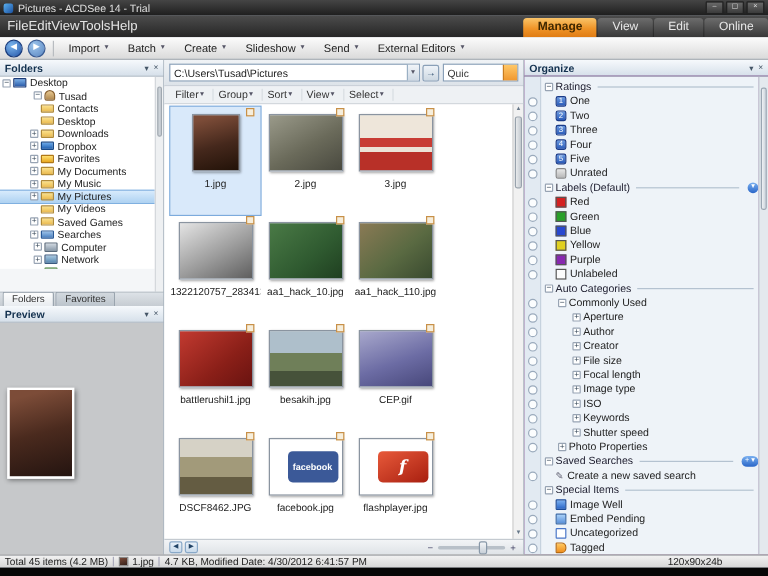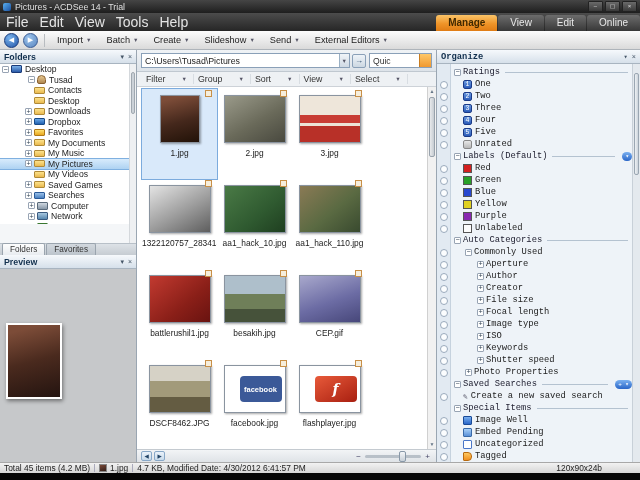--- a/index.html
+++ b/index.html
@@ -8,21 +8,21 @@
   
   .titlebar{position:absolute;top:0;left:0;right:0;height:13px;background:linear-gradient(#454545,#1e1e1e);
             display:flex;align-items:center;padding:0 3px;color:#e0e0e0;font-size:8.8px;}
   .appicon{width:8px;height:8px;border-radius:2px;background:linear-gradient(135deg,#5ab0f0,#1a50a0);margin-right:4px;}
   .wctrls{margin-left:auto;display:flex;gap:2px;}
   .wbtn{width:13px;height:9px;background:linear-gradient(#6a6a6a,#3a3a3a);border:1px solid #222;border-radius:1px;
         color:#ddd;font-size:6px;line-height:8px;text-align:center;}
   
   .menurow{position:absolute;top:13px;left:0;right:0;height:18px;background:linear-gradient(#4c4c4c,#262626);
            display:flex;align-items:center;}
-  .menus{display:flex;gap:11px;padding-left:6px;font-size:14px;color:#e4e4e4;}
+  .menus{display:flex;padding-left:6px;font-size:11px;color:#e4e4e4;}
   .mtabs{margin-left:auto;display:flex;align-items:flex-end;height:100%;}
   .mtab{padding:2px 12px 3px;font-size:10px;color:#e8e8e8;background:linear-gradient(#6c6c6c,#383838);
         border-radius:3px 3px 0 0;margin-left:1px;}
   .mtab.active{background:linear-gradient(#fac468,#ef9428 55%,#e07c14);color:#402800;font-weight:bold;}
   
   .toolbar{position:absolute;top:31px;left:0;right:0;height:19px;background:linear-gradient(#fcfcfc,#dadada);
            border-bottom:1px solid #aeb4ba;display:flex;align-items:center;padding:0 4px;gap:4px;box-sizing:border-box;}
   .navbtn{width:13px;height:13px;border-radius:50%;font-size:7px;text-align:center;line-height:12px;color:#fff;}
   .navbtn.back{background:radial-gradient(circle at 35% 30%,#7ab4ec,#2456a8);border:1px solid #1a3c7c;}
   .navbtn.fwd{background:radial-gradient(circle at 35% 30%,#9cc4ec,#5a86c0);border:1px solid #3a5c94;}
@@ -72,21 +72,21 @@
            align-items:center;font-size:8.8px;padding-left:3px;color:#222;box-sizing:border-box;}
   .pathbox .dd{margin-left:auto;height:100%;display:flex;align-items:center;padding:0 2px;
                background:linear-gradient(#f0f4f8,#cfd9e4);border-left:1px solid #9ab0c4;}
   .gobtn{width:14px;height:14px;margin-left:2px;background:linear-gradient(#eef3f8,#cdd8e2);border:1px solid #8aa0b8;
          border-radius:2px;font-size:8px;color:#246;text-align:center;line-height:12px;box-sizing:border-box;}
   .searchbox{margin-left:3px;flex:1;height:15px;background:#fff;border:1px solid #8aa0b8;display:flex;
              align-items:center;font-size:8.6px;padding-left:3px;color:#333;box-sizing:border-box;}
   .sicon{margin-left:auto;width:11px;height:13px;background:linear-gradient(#ffc868,#f09830);border-left:1px solid #c87c20;}
   .filterrow{position:absolute;top:22px;left:0;width:100%;height:15px;background:#eef1f4;border-bottom:1px solid #cdd2d8;
              display:flex;align-items:center;padding-left:5px;box-sizing:border-box;}
-  .fbtn{font-size:8.8px;color:#333;padding:0 6px 0 4px;display:flex;align-items:center;gap:16px;border-right:1px solid #d8dde2;justify-content:center;}
+  .fbtn{font-size:8.8px;color:#333;padding:0 6px 0 4px;display:flex;align-items:center;gap:0;border-right:1px solid #d8dde2;justify-content:center;}
   .grid{position:absolute;left:0;top:37px;right:9px;bottom:13px;background:#fff;display:grid;
         grid-template-columns:repeat(3,75px);grid-auto-rows:90px;padding:2px 0 0 5px;overflow:hidden;align-content:start;}
   .cell{position:relative;padding-top:6px;box-sizing:border-box;}
   .cell.selected{background:#d9e9fa;outline:1px solid #7cabdd;}
   .thumb{width:62px;height:48px;margin:0 auto;border:1px solid #8a94a0;box-shadow:1px 1px 2px rgba(0,0,0,.35);display:flex;box-sizing:border-box;padding-left:12px;}
   .tlogo{margin:auto;width:42px;height:26px;border-radius:4px;color:#fff;font-weight:bold;font-size:8px;
          display:flex;align-items:center;justify-content:center;}
   .fname{margin-top:5px;font-size:8.4px;text-align:center;color:#222;overflow:hidden;white-space:nowrap;}
   .tagbox{position:absolute;top:1px;right:5px;width:7px;height:7px;border:1px solid #c89048;background:#f6eedc;box-sizing:border-box;}
   .vscroll{position:absolute;right:0;top:37px;bottom:13px;width:9px;background:#f1f1f1;border-left:1px solid #d0d0d0;box-sizing:border-box;}
@@ -97,21 +97,21 @@
   .hrow{position:absolute;left:0;bottom:0;right:0;height:13px;background:linear-gradient(#f2f4f6,#dfe3e7);
         border-top:1px solid #c4cad0;display:flex;align-items:center;padding:0 4px;gap:2px;box-sizing:border-box;}
   .hnav{width:11px;height:10px;background:linear-gradient(#eaf2fa,#c8daea);border:1px solid #88a8c8;color:#246;
         font-size:5.5px;line-height:9px;text-align:center;border-radius:2px;box-sizing:border-box;}
   .hspacer{flex:1;}
   .zsign{font-size:8px;color:#446;width:9px;text-align:center;}
   .ztrack{width:56px;height:3px;background:#b8c0c8;border-radius:2px;position:relative;}
   .zthumb{position:absolute;left:34px;top:-4px;width:7px;height:11px;background:linear-gradient(#f4f6f8,#c8d0d8);
           border:1px solid #8898a8;border-radius:2px;box-sizing:border-box;}
   
-  .right{position:absolute;left:437px;top:50px;right:0;bottom:18px;background:#701a75;font-family:Liberation Mono, monospace;}
+  .right{position:absolute;left:437px;top:50px;right:0;bottom:18px;background:#701a75;}
   .ohead{top:0;}
   .orgbody{position:absolute;top:14px;left:0;right:8px;bottom:0;overflow:hidden;padding-top:2px;
            background:linear-gradient(to right,#e2eaf2 0 13px,#eef3f8 13px);}
   .orgbody .gline{position:absolute;left:13px;top:0;bottom:0;width:1px;background:#c6d2de;}
   .orow{display:flex;align-items:center;height:12px;font-size:8.8px;position:relative;padding-left:17px;color:#222;white-space:nowrap;}
   .orow.ind1{padding-left:28px;} .orow.ind2{padding-left:40px;}
   .orow.hdr{color:#223;}
   .orow.hdr::after{content:"";order:5;flex:1;height:0;border-top:1px solid #b4c2d0;margin:0 4px 0 5px;}
   .dot{position:absolute;left:3px;top:2.5px;width:6px;height:6px;border:1px solid #9aaabc;border-radius:50%;background:#fbfdfe;box-sizing:content-box;}
   .oico{flex:0 0 auto;}

